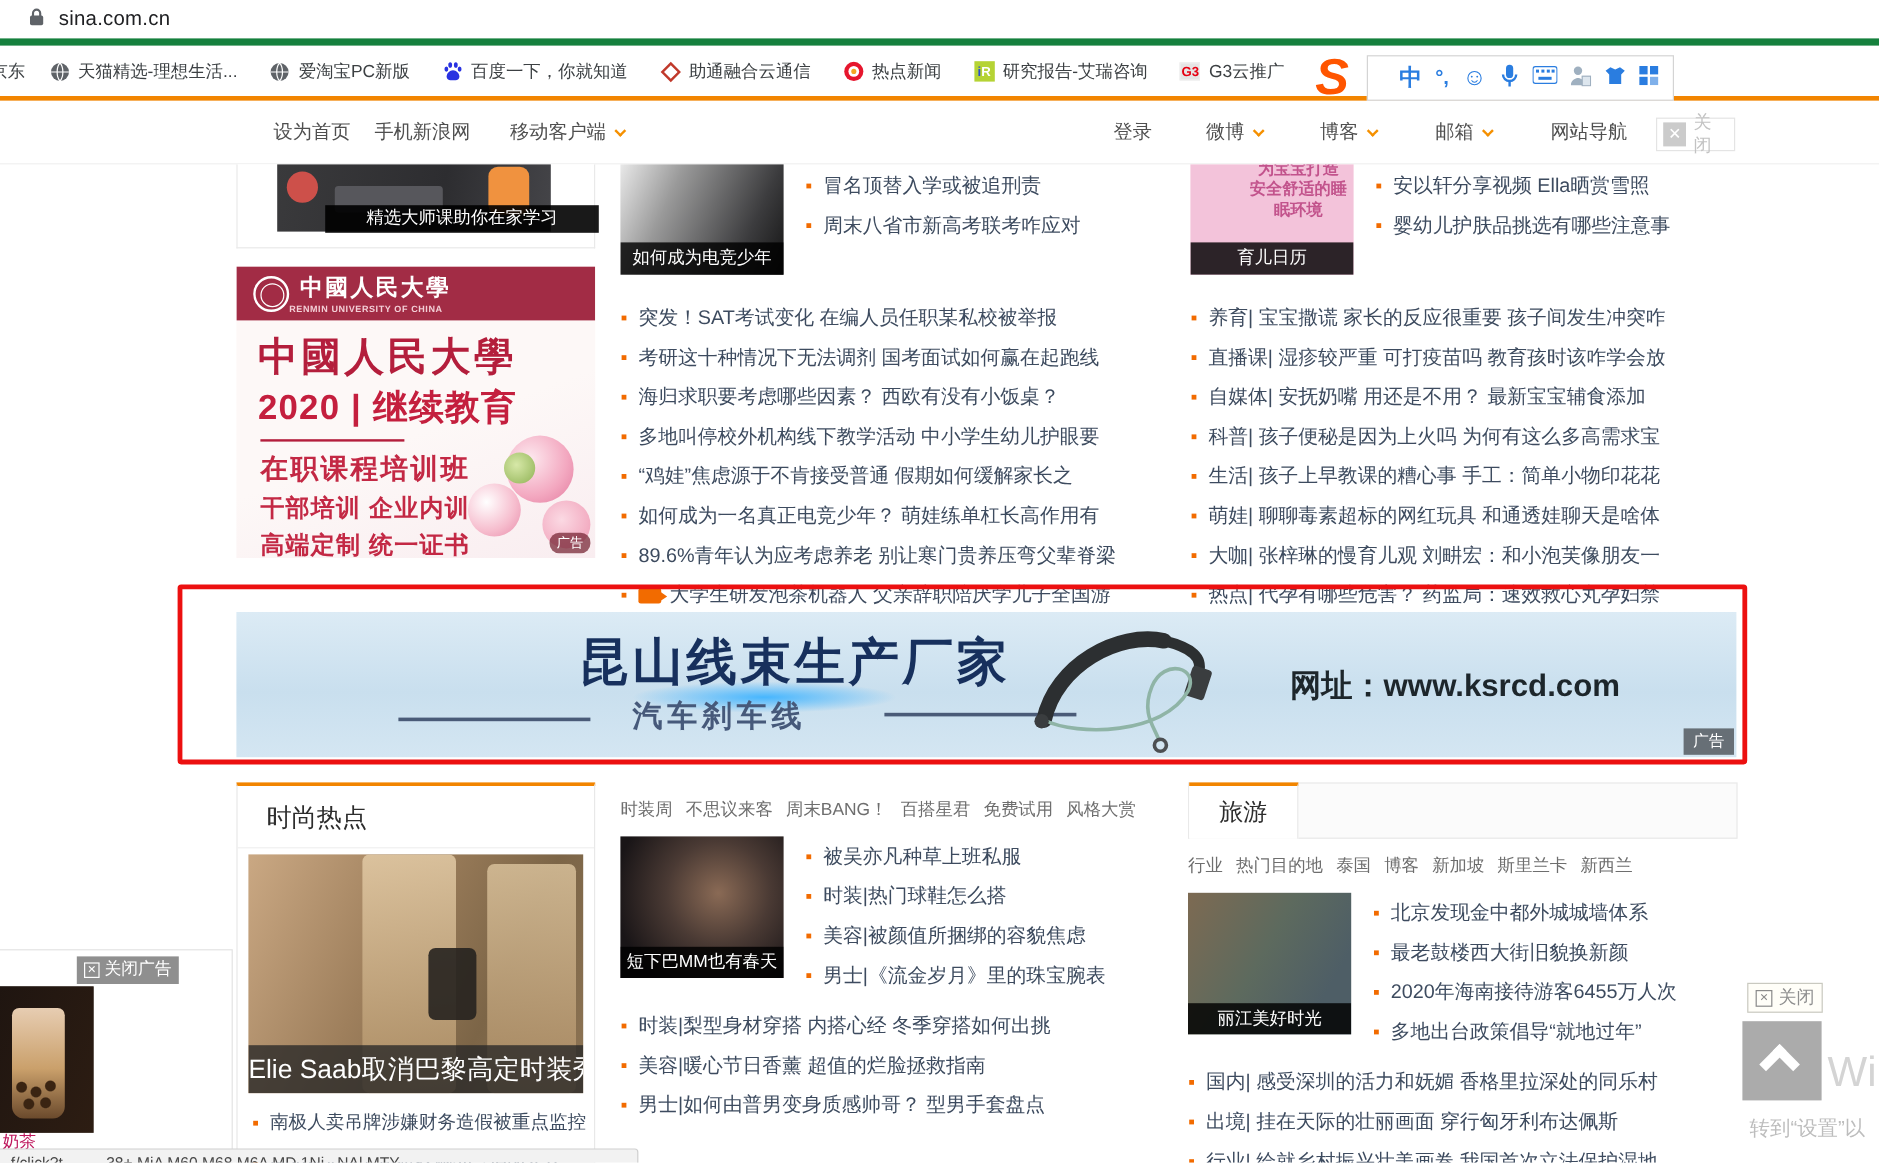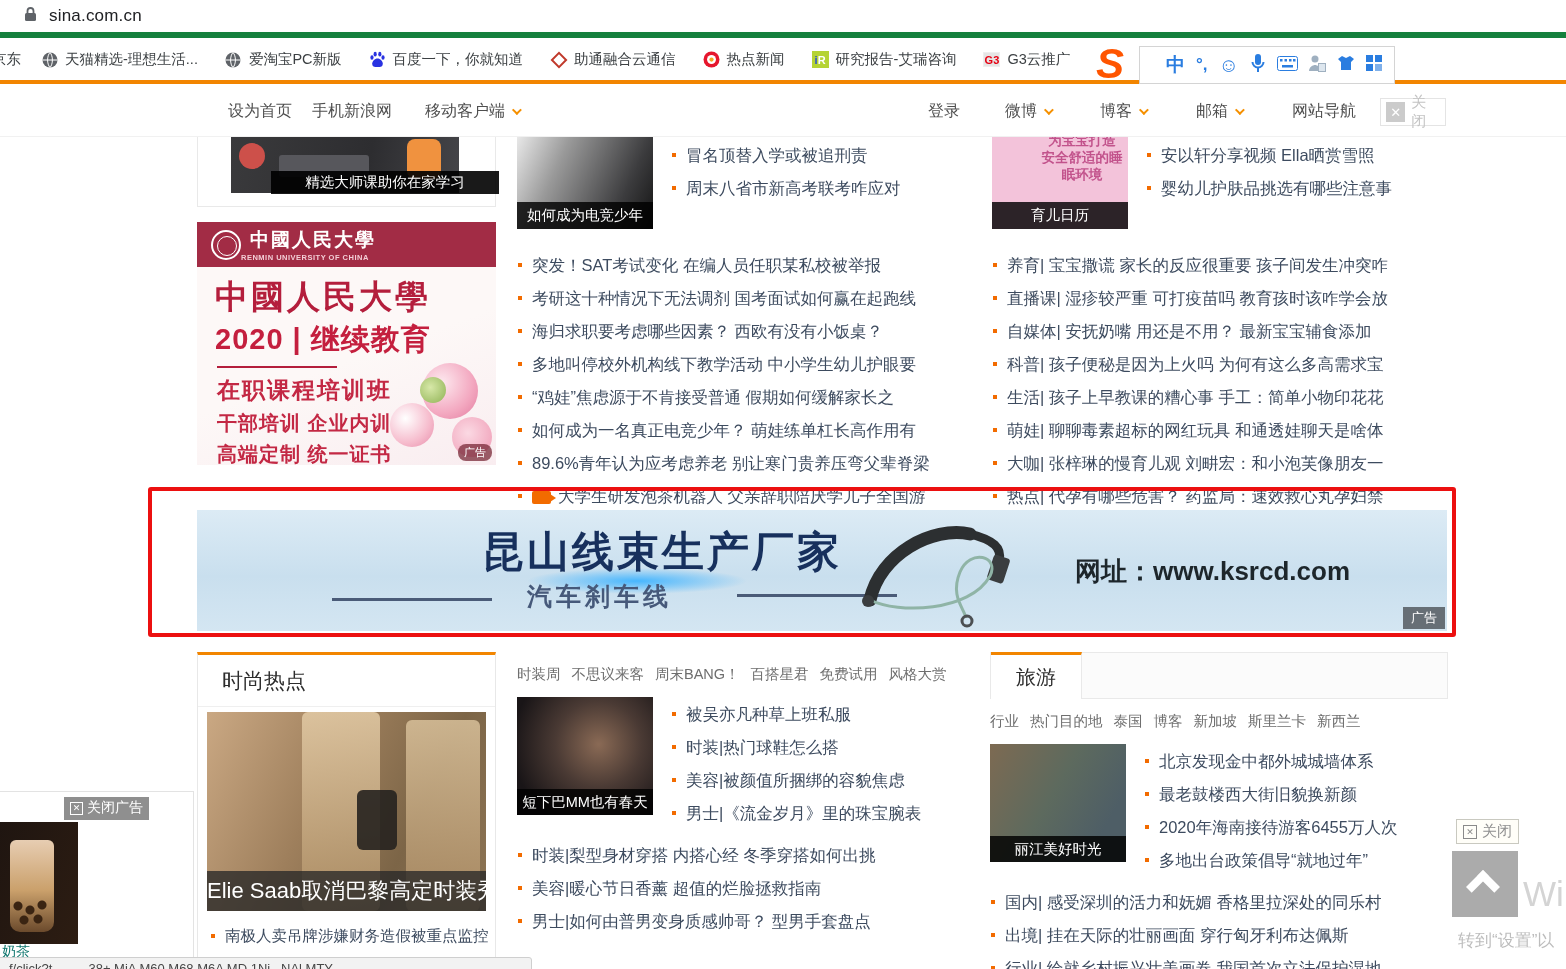--- a/index.html
+++ b/index.html
@@ -151,21 +151,21 @@
   .fl-ad-img { position:absolute; left:-18px; top:822px; width:96px; height:122px; z-index:5;
     background:linear-gradient(180deg,#211711 0%,#30201500 0),linear-gradient(115deg,#1d1410 0%,#3a241667 100%),#241810; overflow:hidden; }
   .fl-ad-img .glass { position:absolute; left:28px; top:18px; width:44px; height:92px; border-radius:6px 6px 10px 10px;
     background:linear-gradient(180deg,#e7cdb2 0%,#caa06b 55%,#6b4a2c 100%); }
   .fl-ad-img .pearls { position:absolute; left:30px; top:78px; width:40px; height:30px;
     background:radial-gradient(circle at 6px 6px,#3a2412 4px,transparent 5px),
                radial-gradient(circle at 18px 10px,#3a2412 4px,transparent 5px),
                radial-gradient(circle at 30px 5px,#3a2412 4px,transparent 5px),
                radial-gradient(circle at 12px 20px,#3a2412 4px,transparent 5px),
                radial-gradient(circle at 26px 19px,#3a2412 4px,transparent 5px); }
-  .fl-ad-txt { position:absolute; left:2px; top:943px; font-size:14px; color:#0f766e; z-index:5; white-space:nowrap; }
+  .fl-ad-txt { position:absolute; left:2px; top:943px; font-size:14px; color:#be185d; z-index:5; white-space:nowrap; }
 
   .statusbar { position:absolute; left:-8px; top:957px; width:540px; height:24px; background:#f2f2f2;
     border:1px solid #cfcfcf; border-radius:3px; z-index:7; font-size:13px; color:#474747;
     padding:3px 0 0 16px; white-space:pre; overflow:hidden; }
 
   .br-close { position:absolute; left:1456px; top:819px; height:25px; border:1px solid #c9c9c0; background:#fffef8;
     display:flex; align-items:center; gap:5px; padding:0 6px; z-index:6; cursor:pointer; }
   .br-close .bx { display:inline-flex; width:14px; height:14px; border:1px solid #8a8a8a; color:#8a8a8a;
     align-items:center; justify-content:center; font-size:9px; }
   .br-close .lbl { color:#8f8f8f; font-size:15px; }

